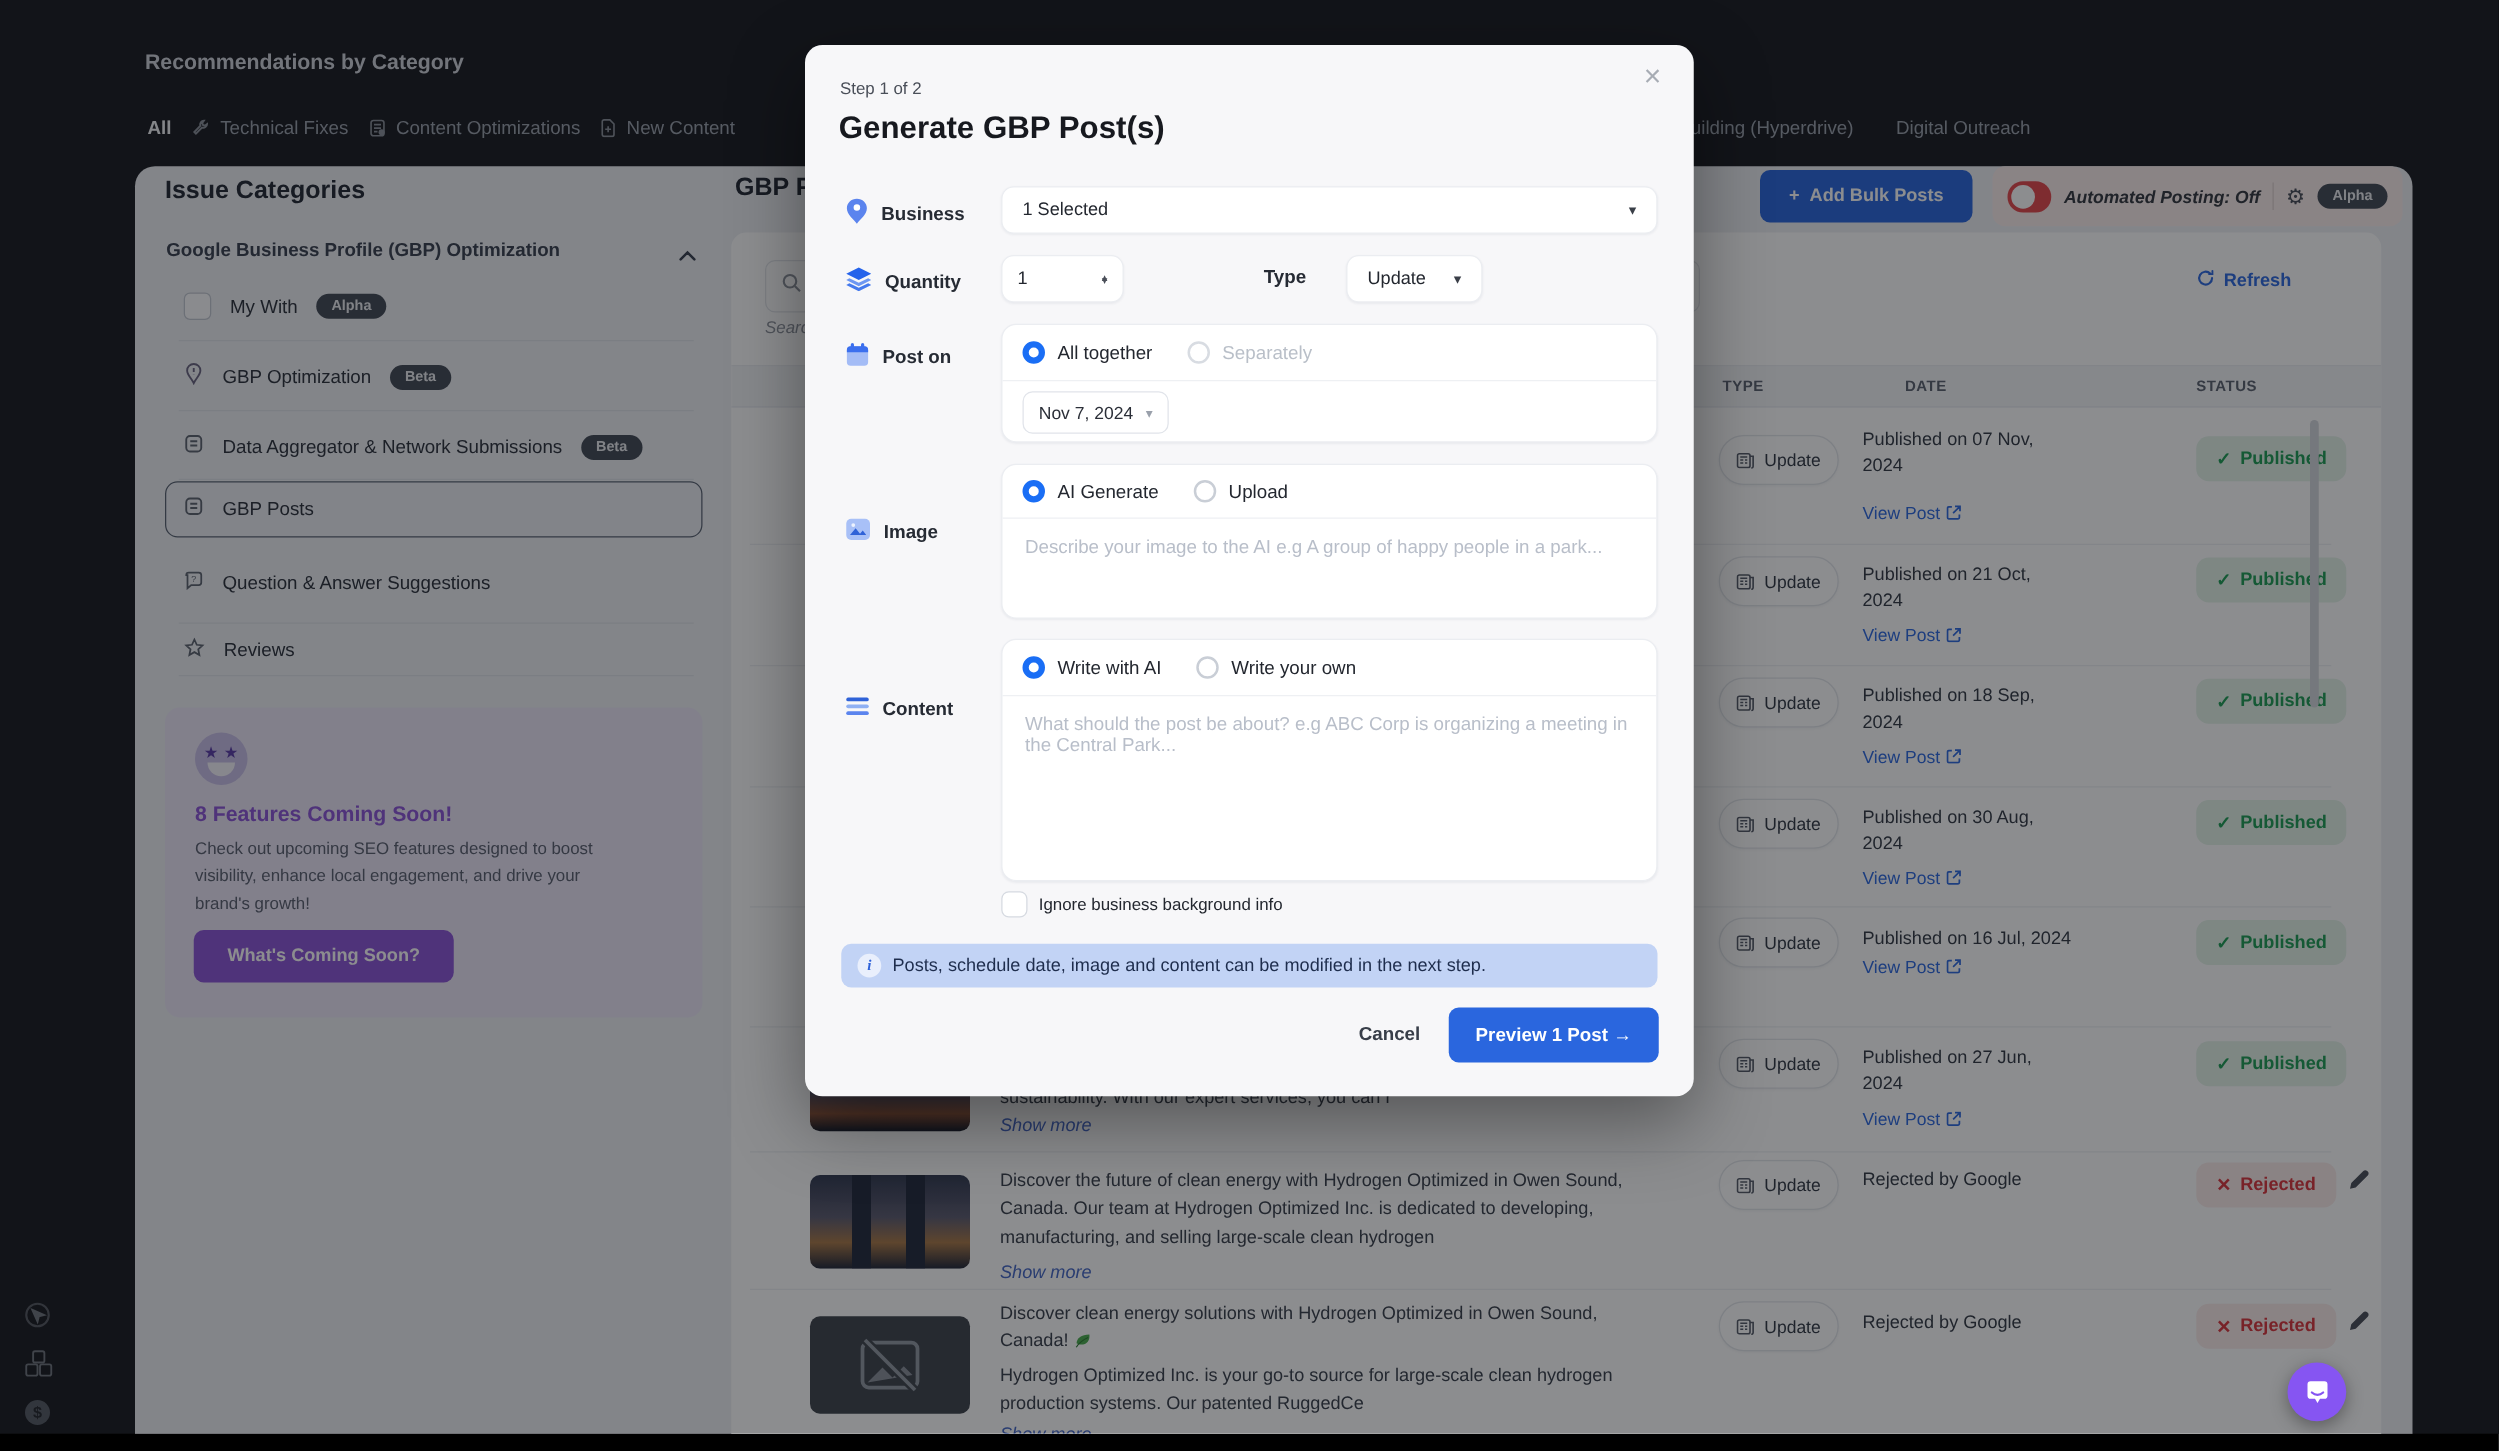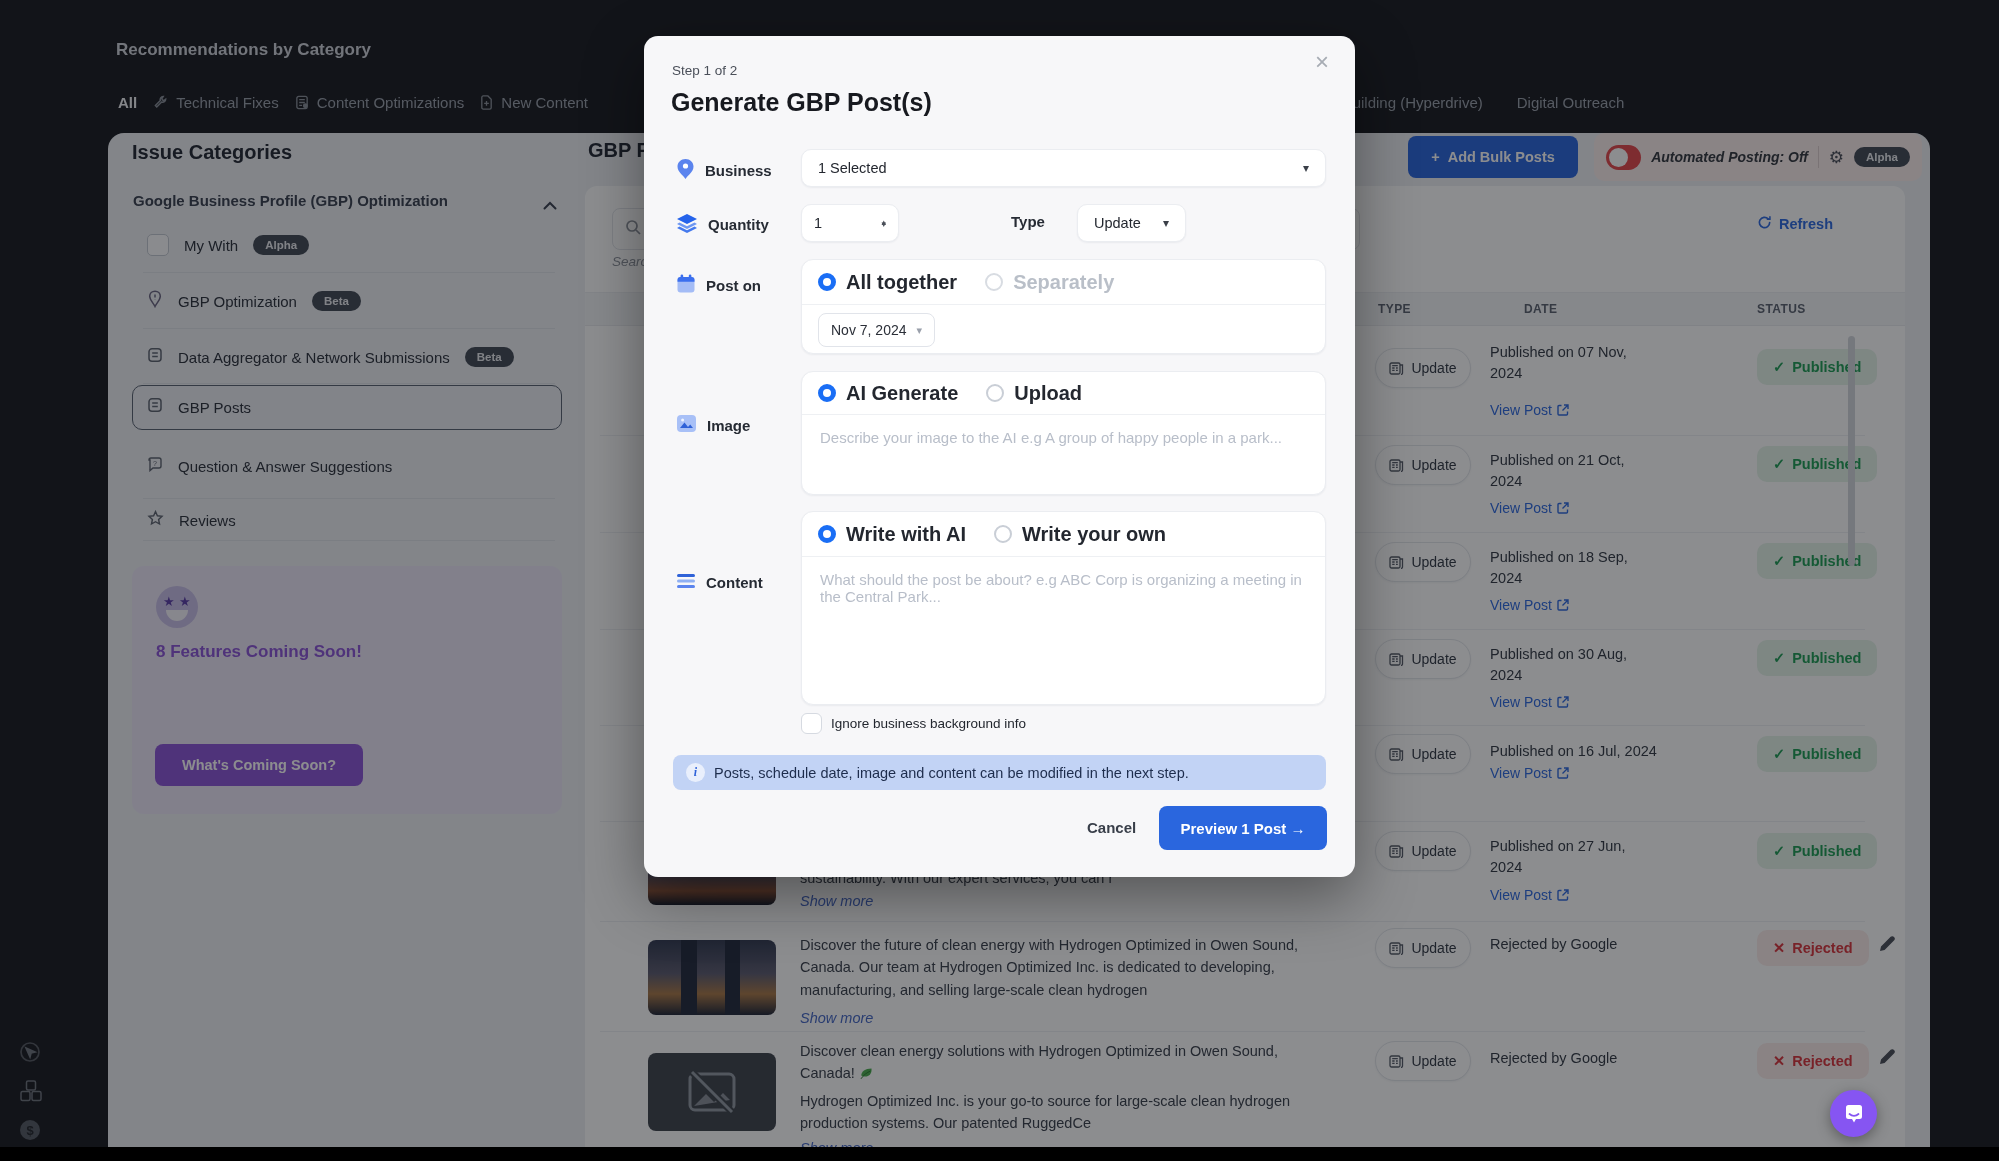--- a/index.html
+++ b/index.html
@@ -85,21 +85,21 @@
   .m-label { position:absolute; left:32px; display:flex; align-items:center; gap:10px; font-size:15px; font-weight:600; color:#262b34; }
   .m-field { position:absolute; left:157px; width:525px; background:#fff; border:1px solid #ebedf1; border-radius:10px; box-shadow:0 1px 2px rgba(25,35,60,.06); }
   .m-select { height:38px; display:flex; align-items:center; padding:0 16px; font-size:14.5px; color:#23272f; cursor:pointer; }
   .m-select .caret { margin-left:auto; color:#3a3f48; font-size:12px; }
   .m-group { position:absolute; left:157px; width:525px; background:#fff; border:1px solid #ebedf1; border-radius:12px; box-shadow:0 1px 2px rgba(25,35,60,.06); }
   .radio-row { display:flex; align-items:center; gap:10px; padding:0 16px; border-bottom:1px solid #eef0f3; }
   .radio { width:18px; height:18px; border-radius:50%; background:#fff; flex:none; }
   .radio.sel { border:5px solid #1a6ef5; }
   .radio.unsel { border:2px solid #c9ced6; }
   .radio.dis { border:2px solid #d8dce2; }
-  .r-label { font-size:20px; font-weight:700; color:#23272f; }
+  .r-label { font-size:15px; font-weight:400; color:#23272f; }
   .r-label.dis { color:#b9bfc8; }
   .mini-select { display:inline-flex; align-items:center; gap:10px; border:1px solid #e1e4ea; border-radius:8px; height:34px; padding:0 12px; font-size:14px; font-weight:500; color:#2b2f38; background:#fff; cursor:pointer; }
   textarea.ph { width:100%; height:100%; border:none; outline:none; resize:none; background:transparent; padding:14px 18px; font-family:"Liberation Sans",sans-serif; font-size:15px; color:#3a404c; }
   textarea.ph::placeholder { color:#b8bec9; }
   .m-check { position:absolute; left:157px; top:677px; display:flex; align-items:center; gap:9px; }
   .m-check .box { width:21px; height:21px; border:1.5px solid #d6dae1; border-radius:6px; background:#fff; }
   .m-check span { font-size:13.5px; color:#23272f; }
   .m-note { position:absolute; left:29px; top:719px; width:653px; height:35px; background:#c2d3f5; border-radius:8px; display:flex; align-items:center; gap:9px; padding:0 13px; }
   .m-note .i-ic { width:19px; height:19px; border-radius:50%; background:#e9effc; color:#2d61d9; font-size:12px; font-weight:700; font-style:italic; display:flex; align-items:center; justify-content:center; font-family:"Liberation Serif",serif; flex:none; }
   .m-note span { font-size:14.5px; font-weight:500; color:#1e2d4d; }
@@ -219,20 +219,21 @@
   </div>
   <div class="sb-divider" style="top:540px;"></div>
 
   <div class="promo">
     <div class="promo-emoji">
       <span class="eye" style="left:7px;">★</span>
       <span class="eye" style="left:23px;">★</span>
       <span class="smile"></span>
     </div>
     <div class="promo-title">8 Features Coming Soon!</div>
+    <div class="promo-body">Check out upcoming SEO features designed to boost visibility, enhance local engagement, and drive your brand's growth!</div>
     <button class="promo-btn">What's Coming Soon?</button>
   </div>
 
   <div class="main-title">GBP Posts</div>
   <button class="btn-add">
     <span>+</span>
     <span>Add Bulk Posts</span>
   </button>
   <div class="toggle-wrap">
     <span class="toggle">
@@ -556,21 +557,21 @@
         <span class="radio sel"></span>
         <span class="r-label">AI Generate</span>
         <span class="radio unsel" style="margin-left:18px;"></span>
         <span class="r-label">Upload</span>
       </div>
       <div style="height:79px;">
         <textarea class="ph" placeholder="Describe your image to the AI e.g A group of happy people in a park..." style=""></textarea>
       </div>
     </div>
 
-    <div class="m-label" style="top:521px;margin-top:16px;">
+    <div class="m-label" style="top:521px;">
       <span><svg width="20" height="16" viewBox="0 0 20 16">
             <rect x="1" y="1" width="18" height="3" rx="1.5" fill="#2f62d8"></rect>
             <rect x="1" y="6.5" width="18" height="3" rx="1.5" fill="#8fb0f3"></rect>
             <rect x="1" y="12" width="18" height="3" rx="1.5" fill="#5b84ee"></rect>
           </svg></span>
       <span>Content</span>
     </div>
     <div class="m-group" style="top:475px; height:194px;">
       <div class="radio-row" style="height:45px;">
         <span class="radio sel"></span>

